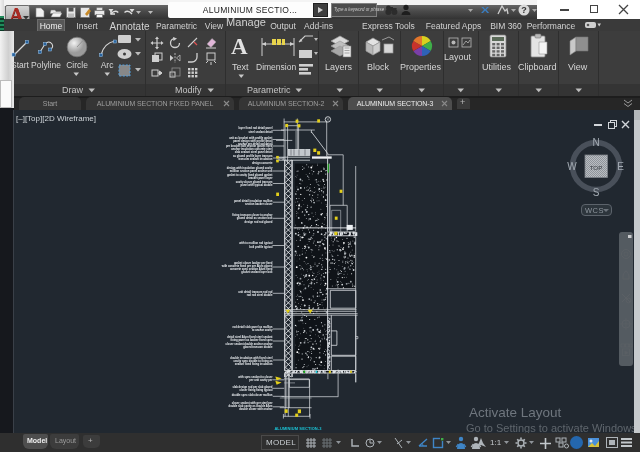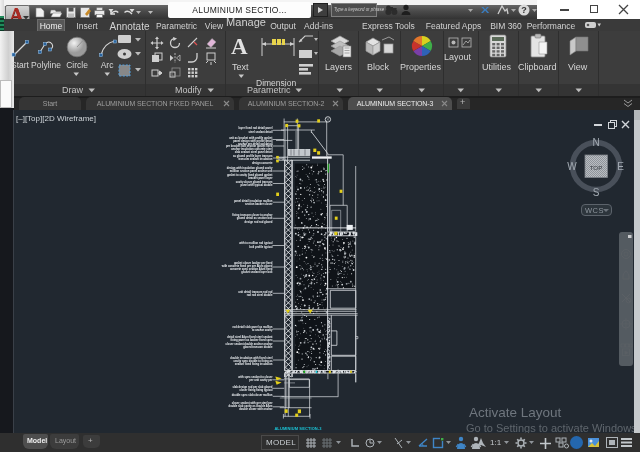--- a/index.html
+++ b/index.html
@@ -58,21 +58,21 @@
     <path d="M9,7 q-4,-4.5 -7.5,-1.5" fill="none" stroke="#ddd" stroke-width="1.4"></path>
     <path d="M6.5,2 L11.5,2 L9,5.5 Z" fill="#ddd"></path>
   </svg>
 <svg class="abs" style="left:136px;top:11px" width="6" height="4">
     <path d="M0,0 L5,0 L2.5,3 Z" fill="#bbb"></path>
   </svg>
 <svg class="abs" style="left:148px;top:11px" width="8" height="4">
     <path d="M0,0 L5,0 L2.5,3 Z" fill="#bbb"></path>
     <rect x="0" y="-3" width="5" height="1.2" fill="#bbb"></rect>
   </svg>
-<div class="abs txt" style="left:168px;top:2px;width:143px;height:16px;background:#fdfdfd;border-radius:2px;color:#1c1c1c;font-size:8.5px;text-align:center;line-height:16px;letter-spacing:0.3px">ALUMINIUM SECTIO...</div>
+<div class="abs txt" style="left:168px;top:2px;width:164px;height:16px;background:#fdfdfd;border-radius:2px;color:#1c1c1c;font-size:8.5px;text-align:center;line-height:16px;letter-spacing:0.3px">ALUMINIUM SECTIO...</div>
 <div class="abs" style="left:313px;top:3px;width:15px;height:14px;background:#3e3e3e;border:1px solid #202020"></div>
 <svg class="abs" style="left:318px;top:7px" width="6" height="7">
     <path d="M0,0 L5,3 L0,6 Z" fill="#cfcfcf"></path>
   </svg>
 <div class="abs" style="left:331px;top:3px;width:46px;height:14px;background:#4c4c4c;border:1px solid #808080;overflow:hidden"></div>
 <div class="abs txt" style="left:334px;top:6px;color:#c9c9c9;font-size:5.6px;font-style:italic;transform:scaleX(0.78);transform-origin:0 0">Type a keyword or phrase</div>
 <svg class="abs" style="left:385px;top:5px" width="13" height="11">
     <path d="M1,3 a2.4,2.4 0 1 0 4.8,0 a2.4,2.4 0 1 0 -4.8,0 M7,3 a2.4,2.4 0 1 0 4.8,0" fill="#2c2c2c"></path>
     <circle cx="3.4" cy="7" r="3" fill="#2c2c2c"></circle>
     <circle cx="9.4" cy="7" r="3" fill="#2c2c2c"></circle>
@@ -219,21 +219,21 @@
   </svg>
 <svg class="abs" style="left:258px;top:36px" width="40" height="24">
     <path d="M4,20 L4,2 M36,20 L36,2 M4,8 L36,8" stroke="#cfcfcf" stroke-width="1"></path>
     <path d="M4,8 l4,-2 v4 Z M36,8 l-4,-2 v4 Z" fill="#cfcfcf"></path>
     <g fill="#e8d44b">
       <rect x="14" y="3" width="4" height="6"></rect>
       <rect x="19" y="3" width="4" height="6"></rect>
       <rect x="24" y="3" width="3" height="6"></rect>
     </g>
   </svg>
-<div class="abs txt" style="left:256px;top:78px;font-size:8.5px;color:#d6d6d6">Dimension</div>
+<div class="abs txt" style="left:256px;top:62px;font-size:8.5px;color:#d6d6d6">Dimension</div>
 <svg class="abs" style="left:297px;top:34px" width="22" height="52">
     <path d="M2,8 L8,2 h8" stroke="#cfcfcf" stroke-width="1.1" fill="none"></path>
     <path d="M2,8 l3.5,-0.8 -1.8,-2.2 Z" fill="#cfcfcf"></path>
     <path d="M17,4 l4,0 -2,3 Z" fill="#bbb"></path>
     <rect x="2" y="16" width="13" height="8" fill="#cfcfcf"></rect>
     <path d="M17,18 l4,0 -2,3 Z" fill="#bbb"></path>
     <g fill="#cfcfcf">
       <rect x="2" y="30" width="14" height="2.6"></rect>
       <rect x="2" y="34" width="9" height="2.6"></rect>
       <rect x="2" y="38" width="12" height="2.6"></rect>

